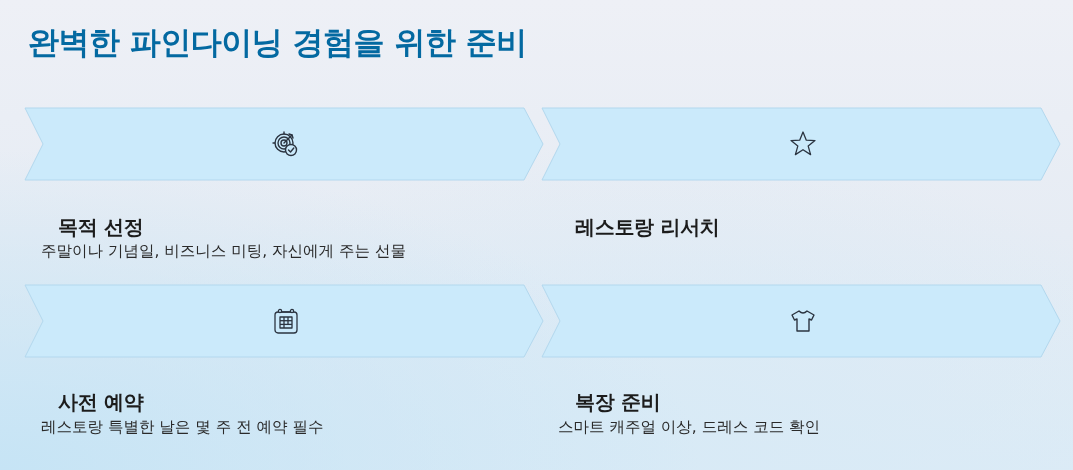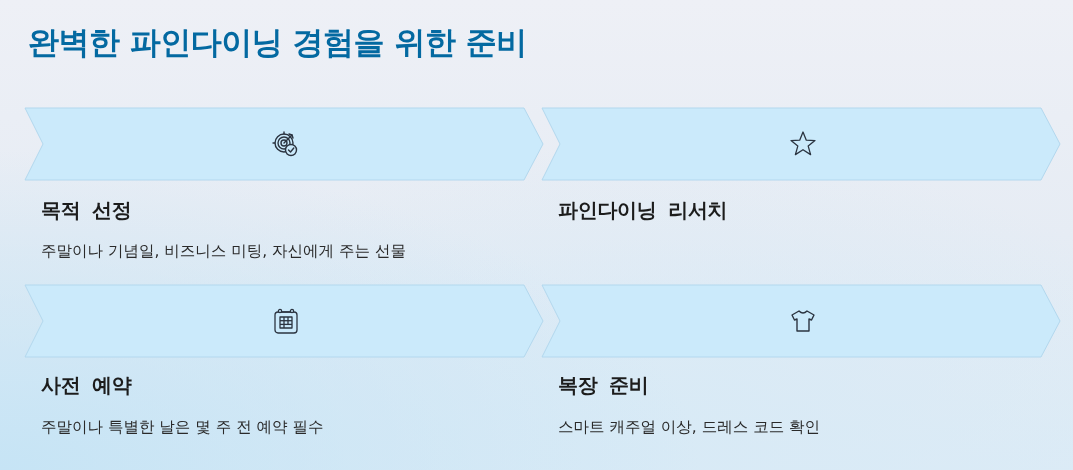--- a/index.html
+++ b/index.html
@@ -18,24 +18,23 @@
   }
   .step { position: absolute; width: 520px; }
   .chevron {
     position: relative; width: 520px; height: 74px;
   }
   .chevron svg.shape { position: absolute; left: 0; top: 0; }
   .chevron .icon {
     position: absolute; left: 247px; top: 22px; width: 30px; height: 30px;
   }
   .step-heading {
-    position: absolute; left: 17px; top: 90px; margin: 0;
+    position: absolute; left: 17px; top: 90px; margin: 17px;
     font-size: 20px; font-weight: bold; color: #1c1c1c; letter-spacing: -0.3px;
     white-space: nowrap;
-    font-family: Liberation Mono, monospace;
   }
   .step-desc {
     position: absolute; left: 17px; top: 134px; margin: 0;
     font-size: 15.5px; color: #2a2a2a; white-space: nowrap;
   }
   #step-1 { left: 24px; top: 107px; }
   #step-2 { left: 541px; top: 107px; }
   #step-3 { left: 24px; top: 284px; }
   #step-4 { left: 541px; top: 284px; }
   #step-3 .step-heading, #step-4 .step-heading { top: 88px; }
@@ -69,42 +68,42 @@
 
 <div class="step" id="step-2">
   <div class="chevron">
     <svg class="shape" width="520" height="74" viewBox="0 0 520 74">
       <polygon points="1,1 500,1 519,37 500,73 1,73 19,37" fill="#cbeafb" stroke="#b3d8ee" stroke-width="1"></polygon>
     </svg>
     <svg class="icon" viewBox="0 0 30 30" fill="none" stroke="#2b3440" stroke-width="1.3" stroke-linejoin="round">
       <polygon points="15,3 18.3,11.2 27,11.6 20.2,17.1 22.6,25.6 15,20.7 7.4,25.6 9.8,17.1 3,11.6 11.7,11.2"></polygon>
     </svg>
   </div>
-  <h2 class="step-heading">파인다이닝 리서치</h2>
+  <h2 class="step-heading">레스토랑 리서치</h2>
 </div>
 
 <div class="step" id="step-3">
   <div class="chevron">
     <svg class="shape" width="520" height="74" viewBox="0 0 520 74">
       <polygon points="1,1 500,1 519,37 500,73 1,73 19,37" fill="#cbeafb" stroke="#b3d8ee" stroke-width="1"></polygon>
     </svg>
     <svg class="icon" viewBox="0 0 30 30" fill="none" stroke="#2b3440" stroke-width="1.3" stroke-linejoin="round">
       <rect x="4" y="6" width="22" height="21" rx="3"></rect>
       <line x1="9" y1="6" x2="21" y2="6"></line>
       <circle cx="9" cy="5" r="1.6" fill="#cbeafb"></circle>
       <circle cx="21" cy="5" r="1.6" fill="#cbeafb"></circle>
       <rect x="9" y="11" width="12" height="11"></rect>
       <line x1="9" y1="14.7" x2="21" y2="14.7"></line>
       <line x1="9" y1="18.4" x2="21" y2="18.4"></line>
       <line x1="13" y1="11" x2="13" y2="22"></line>
       <line x1="17" y1="11" x2="17" y2="18.4"></line>
     </svg>
   </div>
   <h2 class="step-heading">사전 예약</h2>
-  <p class="step-desc">주말이나 특별한 날은 몇 주 전 예약 필수</p>
+  <p class="step-desc">레스토랑 특별한 날은 몇 주 전 예약 필수</p>
 </div>
 
 <div class="step" id="step-4">
   <div class="chevron">
     <svg class="shape" width="520" height="74" viewBox="0 0 520 74">
       <polygon points="1,1 500,1 519,37 500,73 1,73 19,37" fill="#cbeafb" stroke="#b3d8ee" stroke-width="1"></polygon>
     </svg>
     <svg class="icon" viewBox="0 0 30 30" fill="none" stroke="#2b3440" stroke-width="1.4" stroke-linejoin="round">
       <path d="M11,5 Q15,9 19,5 L26,9 L23.5,14 L21,13 L21,25 L9,25 L9,13 L6.5,14 L4,9 Z"></path>
     </svg>

